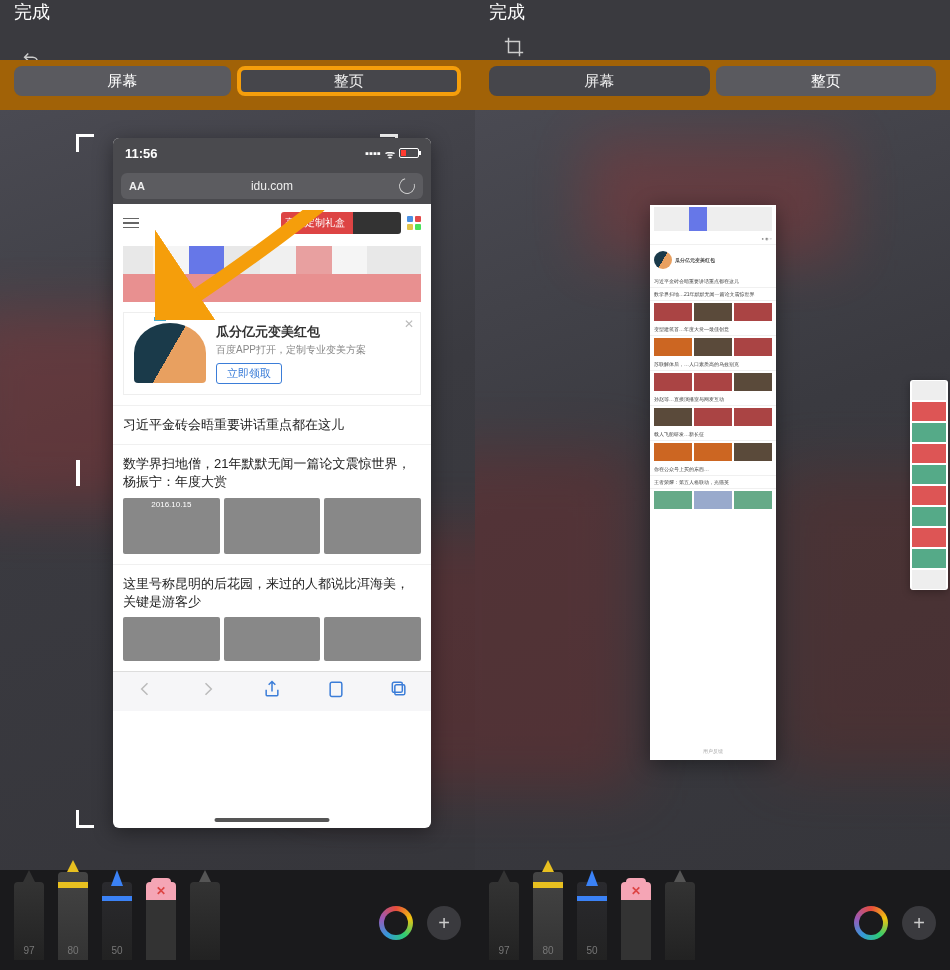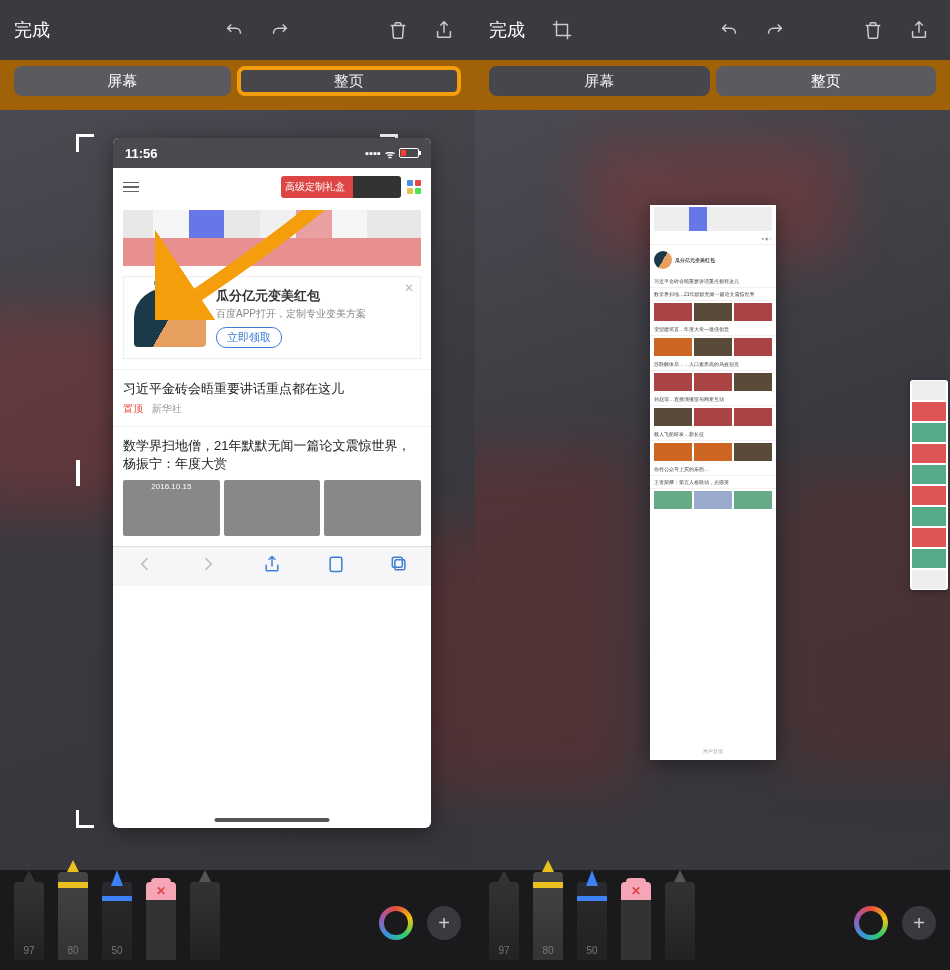--- a/index.html
+++ b/index.html
@@ -16,23 +16,24 @@
     height: 970px;
     position: relative;
     display: flex;
     flex-direction: column;
   }
   
   .toolbar {
     height: 60px;
     background: #3a3a3f;
     display: flex;
-    align-items: center;
+    align-items: flex-start;
     padding: 0 14px;
     gap: 12px;
+    flex-direction: column;
   }
   .done-btn {
     color: #fff;
     font-size: 18px;
     cursor: pointer;
   }
   .spacer { flex: 1; }
   .tb-icon {
     width: 34px;
     height: 34px;
@@ -206,21 +207,21 @@
   .ladies::before{content:'';position:absolute;top:-6px;left:20px;width:12px;height:4px;background:#4ac;}
   .promo-card .txt { flex: 1; }
   .promo-card h4 { font-size: 13px; color: #333; font-weight: 600;}
   .promo-card p { font-size: 10px; color: #888; margin: 2px 0 6px;}
   .promo-card .cta {
     display: inline-block;
     border: 1px solid #3b7dd8;
     color: #3b7dd8;
     font-size: 11px;
     padding: 2px 10px;
-    border-radius: 10px;
+    border-radius: 3px;
   }
   .news-block {
     padding: 10px;
     border-top: 1px solid #f0f0f0;
   }
   .news-block h5 { font-size: 13px; color: #222; line-height: 1.4; font-weight: 400;}
   .news-meta { font-size: 10px; color: #e74c3c; margin-top: 4px;}
   .news-meta .src { color: #999; margin-left: 6px;}
   .thumbs { display: flex; gap: 4px; margin-top: 6px;}
   .thumbs div { flex: 1; height: 56px; background:#888; border-radius:2px;}
@@ -396,20 +397,27 @@
         <span>11:56</span>
         <div class="spacer"></div>
         <div class="sb-icons">
           <span>▪▪▪▪</span>
           <span>ᯤ</span>
           <span class="batt">
               <span class="batt-fill"></span>
             </span>
         </div>
       </div>
+      <div class="urlbar">
+        <div class="url-inner">
+          <span class="aa">AA</span>
+          <span style="flex:1;text-align:center">idu.com</span>
+          <span class="reload"></span>
+        </div>
+      </div>
       <div class="page-top">
         <div class="ham">
             <span></span>
             <span></span>
             <span></span>
           </div>
         <div style="display:flex;gap:6px;align-items:center">
           <div class="promo-img">高级定制礼盒</div>
           <div class="grid-ico">
               <span></span>
@@ -424,31 +432,35 @@
         <span class="close-x">✕</span>
         <div class="ladies"></div>
         <div class="txt">
           <h4>瓜分亿元变美红包</h4>
           <p>百度APP打开，定制专业变美方案</p>
           <span class="cta">立即领取</span>
         </div>
       </div>
       <div class="news-block">
         <h5>习近平金砖会晤重要讲话重点都在这儿</h5>
-        <div class="news-meta">
-          <span style="color:#e74c3c">置顶</span>
-          <span class="src">新华社</span>
-        </div>
       </div>
       <div class="news-block">
         <h5>数学界扫地僧，21年默默无闻一篇论文震惊世界，杨振宁：年度大赏</h5>
         <div class="thumbs">
           <div class="t1"></div>
             <div class="t2"></div>
             <div class="t3"></div>
+        </div>
+      </div>
+      <div class="news-block" style="border-top:1px solid #f0f0f0">
+        <h5>这里号称昆明的后花园，来过的人都说比洱海美，关键是游客少</h5>
+        <div class="thumbs landscape">
+          <div class="la1"></div>
+            <div class="la2"></div>
+            <div class="la3"></div>
         </div>
       </div>
       <div class="safari-bar">
         <span class="dim"><svg viewBox="0 0 24 24">
               <path d="M15 5l-7 7 7 7"></path>
             </svg></span>
         <span class="dim"><svg viewBox="0 0 24 24">
               <path d="M9 5l7 7-7 7"></path>
             </svg></span>
         <span><svg viewBox="0 0 24 24">

